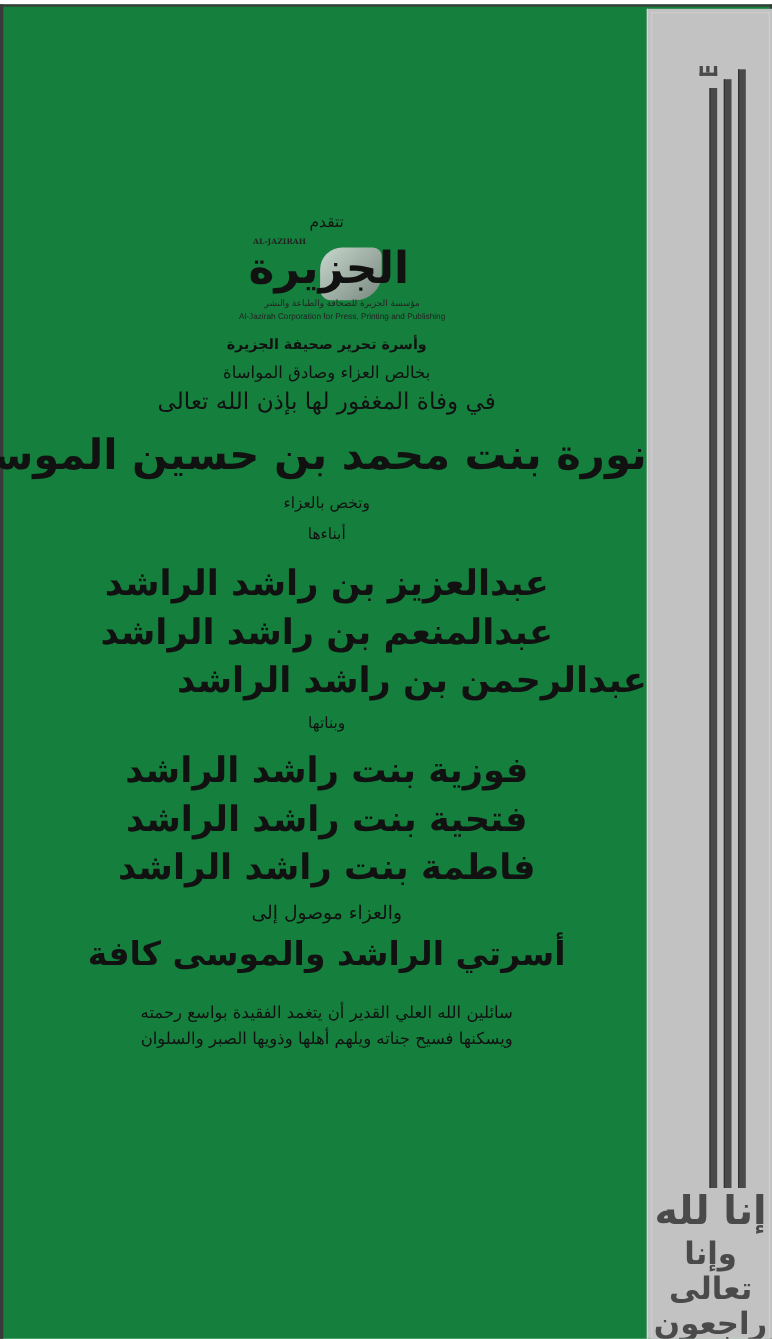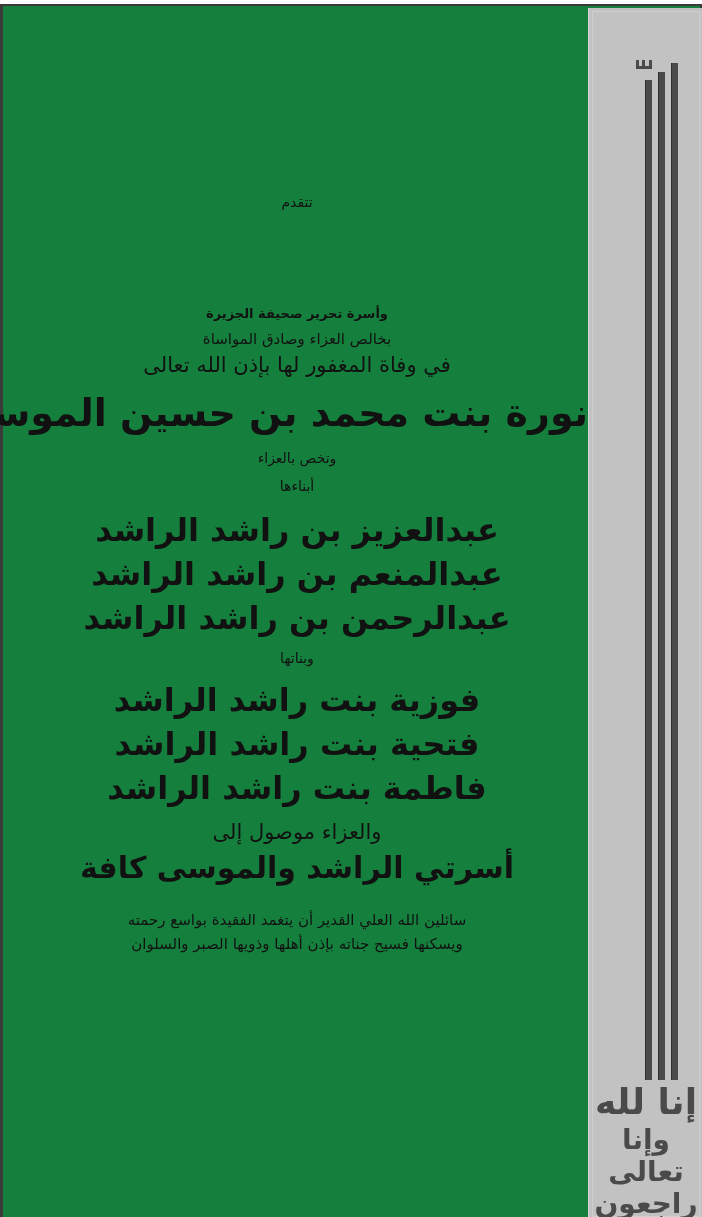--- a/index.html
+++ b/index.html
@@ -80,56 +80,63 @@
     .sincere { top: 322px; font-size: 15px; }
     .deceased-intro { top: 345px; font-size: 21px; }
     .deceased { top: 383px; font-size: 38px; font-weight: bold; letter-spacing: -0.5px; }
     .condolence { top: 442px; font-size: 14px; }
     .sons-label { top: 470px; font-size: 14px; }
     .name {
       font-size: 32px; font-weight: bold; letter-spacing: -0.5px;
     }
     .n1 { top: 503px; }
     .n2 { top: 547px; }
-    .n3 { top: 591px; }
+    .n3 { top: 591px; text-align: right; }
     .daughters-label { top: 642px; font-size: 14px; }
     .n4 { top: 673px; }
     .n5 { top: 717px; }
     .n6 { top: 761px; }
-    .extends { top: 812px; font-size: 21px; }
+    .extends { top: 812px; font-size: 17px; }
     .families { top: 842px; font-size: 30px; font-weight: bold; }
     .prayer1 { top: 903px; font-size: 15px; }
     .prayer2 { top: 927px; font-size: 15px; }
   </style>
 </head>
 <body>
 
 <div class="frame">
 
   <div class="main">
     <div class="line presents">تتقدم</div>
 
+    <div class="logo">
+      <div class="logo-map"></div>
+      <div class="logo-latin">AL-JAZIRAH</div>
+      <div class="logo-ar">الجزيرة</div>
+      <div class="logo-sub1">مؤسسة الجزيرة للصحافة والطباعة والنشر</div>
+      <div class="logo-sub2">Al-Jazirah Corporation for Press, Printing and Publishing</div>
+    </div>
 
     <div class="line staff">وأسرة تحرير صحيفة الجزيرة</div>
     <div class="line sincere">بخالص العزاء وصادق المواساة</div>
     <div class="line deceased-intro">في وفاة المغفور لها بإذن الله تعالى</div>
     <div class="line deceased">نورة بنت محمد بن حسين الموسى</div>
     <div class="line condolence">وتخص بالعزاء</div>
     <div class="line name n1">عبدالعزيز بن راشد الراشد</div>
     <div class="line sons-label">أبناءها</div>
     <div class="line name n2">عبدالمنعم بن راشد الراشد</div>
     <div class="line name n3">عبدالرحمن بن راشد الراشد</div>
     <div class="line daughters-label">وبناتها</div>
     <div class="line name n4">فوزية بنت راشد الراشد</div>
     <div class="line name n5">فتحية بنت راشد الراشد</div>
     <div class="line name n6">فاطمة بنت راشد الراشد</div>
     <div class="line extends">والعزاء موصول إلى</div>
     <div class="line families">أسرتي الراشد والموسى كافة</div>
     <div class="line prayer1">سائلين الله العلي القدير أن يتغمد الفقيدة بواسع رحمته</div>
-    <div class="line prayer2">ويسكنها فسيح جناته بإذن أهلها وذويها الصبر والسلوان</div>
+    <div class="line prayer2">ويسكنها فسيح جناته ويلهم أهلها وذويها الصبر والسلوان</div>
   </div>
 
   <div class="side">
     <div class="side-inner"></div>
     <div class="shadda"></div>
     <div class="bar" style="left:56px; top:72px; height:1000px;"></div>
     <div class="bar" style="left:69px; top:64px; height:1008px;"></div>
     <div class="bar" style="left:82px; top:55px; height:1017px;"></div>
     <div class="verse">
       <div class="l1">إنا لله</div>

